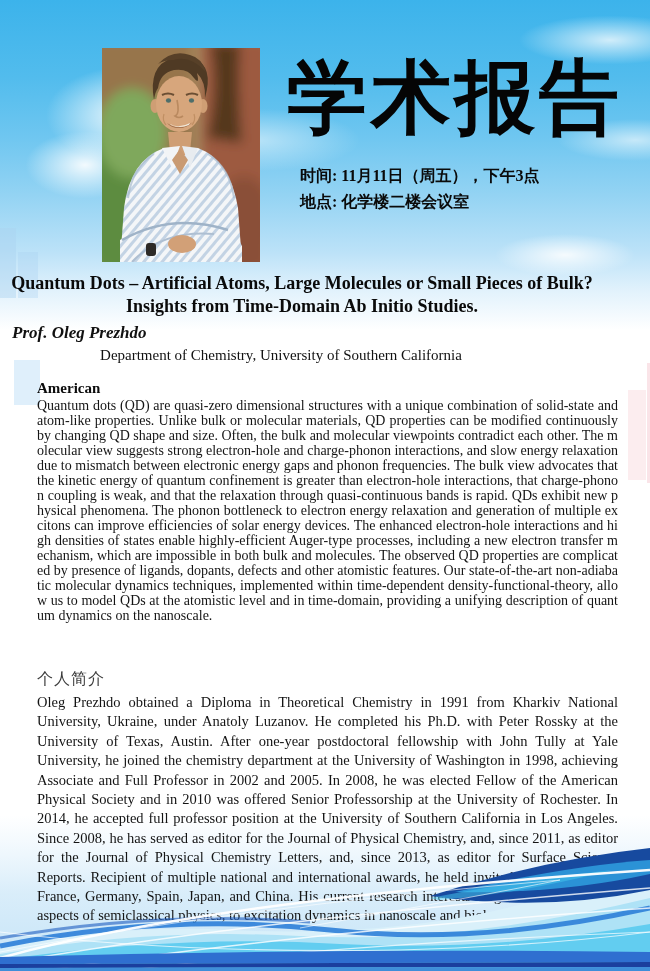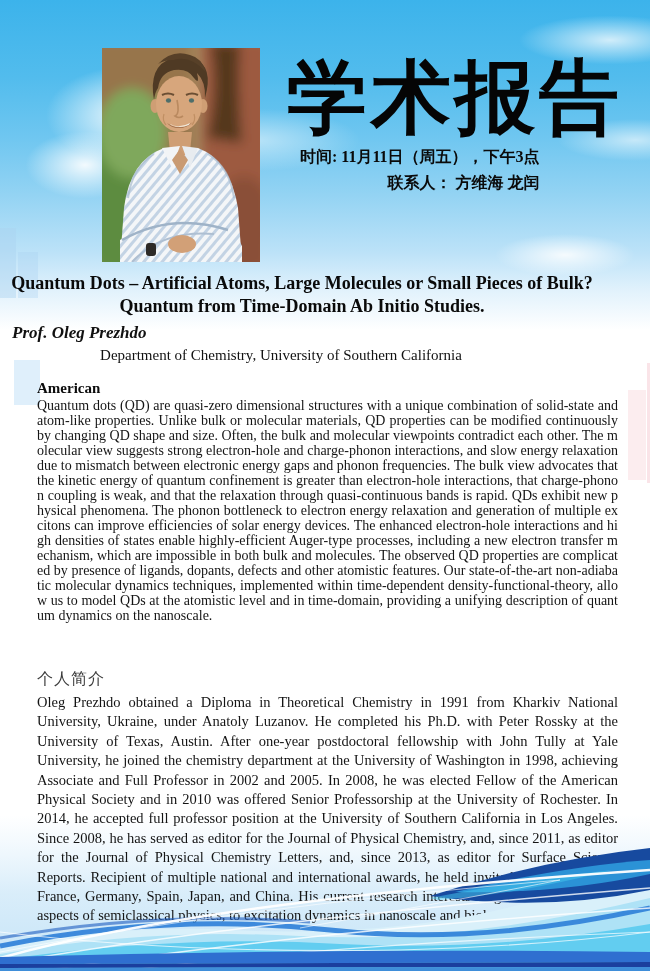--- a/index.html
+++ b/index.html
@@ -21,21 +21,21 @@
   .b2{left:18px;top:252px;width:20px;height:46px;background:rgba(170,210,240,.35);}
   .b3{left:14px;top:360px;width:26px;height:45px;background:rgba(175,215,245,.4);}
   .b4{right:0;top:363px;width:15px;height:120px;background:rgba(242,190,200,.42);}
   .b5{right:16px;top:390px;width:18px;height:90px;background:rgba(245,200,205,.33);}
   .photo{position:absolute;left:102px;top:48px;width:158px;height:214px;overflow:hidden;}
   .photo svg{display:block;width:100%;height:100%;}
   .cn-title{
     position:absolute;left:287px;top:56px;margin:0;
     font-weight:bold;font-size:80px;line-height:84px;letter-spacing:4px;color:#050505;
   }
-  .info{position:absolute;left:300px;top:144px;text-align:right;}
+  .info{position:absolute;left:300px;top:163px;}
   .info-line{font-weight:bold;font-size:16px;line-height:26px;color:#0a0a0a;white-space:nowrap;}
   .info-line .lbl{margin-right:4px;}
   .talk-title{position:absolute;left:0;top:272px;width:604px;text-align:center;
     font-weight:bold;font-size:18px;line-height:23px;color:#0a0a0a;}
   .speaker{position:absolute;left:12px;top:323px;width:650px;text-align:left;
     font-weight:bold;font-style:italic;font-size:17px;color:#111;}
   .affiliation{position:absolute;left:0;top:347px;width:562px;text-align:center;
     font-size:15px;color:#111;}
   .abstract-heading{position:absolute;left:37px;top:380px;font-weight:bold;font-size:15px;color:#0c0c0c;}
   .abstract-body{position:absolute;left:37px;top:398px;width:581px;
@@ -110,27 +110,27 @@
     </svg>
   </div>
 
   <h1 class="cn-title">学术报告</h1>
 
   <div class="info">
     <div class="info-line">
       <span class="lbl">时间:</span><span>11月11日（周五），下午3点</span>
     </div>
     <div class="info-line">
-      <span class="lbl">联系人：</span><span>方维海 龙闰</span>
+      <span class="lbl">地点:</span><span>化学楼二楼会议室</span>
     </div>
   </div>
 
   <div class="talk-title">
     <div>Quantum Dots – Artificial Atoms, Large Molecules or Small Pieces of Bulk?</div>
-    <div>Quantum from Time-Domain Ab Initio Studies.</div>
+    <div>Insights from Time-Domain Ab Initio Studies.</div>
   </div>
   <div class="speaker">Prof. Oleg Prezhdo</div>
   <div class="affiliation">Department of Chemistry, University of Southern California</div>
 
   <div class="abstract-heading">American</div>
   <div class="abstract-body">Quantum dots (QD) are quasi-zero dimensional structures with a unique combination of solid-state and atom-like properties. Unlike bulk or molecular materials, QD properties can be modified continuously by changing QD shape and size. Often, the bulk and molecular viewpoints contradict each other. The molecular view suggests strong electron-hole and charge-phonon interactions, and slow energy relaxation due to mismatch between electronic energy gaps and phonon frequencies. The bulk view advocates that the kinetic energy of quantum confinement is greater than electron-hole interactions, that charge-phonon coupling is weak, and that the relaxation through quasi-continuous bands is rapid. QDs exhibit new physical phenomena. The phonon bottleneck to electron energy relaxation and generation of multiple excitons can improve efficiencies of solar energy devices. The enhanced electron-hole interactions and high densities of states enable highly-efficient Auger-type processes, including a new electron transfer mechanism, which are impossible in both bulk and molecules. The observed QD properties are complicated by presence of ligands, dopants, defects and other atomistic features. Our state-of-the-art non-adiabatic molecular dynamics techniques, implemented within time-dependent density-functional-theory, allow us to model QDs at the atomistic level and in time-domain, providing a unifying description of quantum dynamics on the nanoscale.</div>
 
   <div class="bio-heading">个人简介</div>
   <div class="bio-body">Oleg Prezhdo obtained a Diploma in Theoretical Chemistry in 1991 from Kharkiv National University, Ukraine, under Anatoly Luzanov. He completed his Ph.D. with Peter Rossky at the University of Texas, Austin. After one-year postdoctoral fellowship with John Tully at Yale University, he joined the chemistry department at the University of Washington in 1998, achieving Associate and Full Professor in 2002 and 2005. In 2008, he was elected Fellow of the American Physical Society and in 2010 was offered Senior Professorship at the University of Rochester. In 2014, he accepted full professor position at the University of Southern California in Los Angeles. Since 2008, he has served as editor for the Journal of Physical Chemistry, and, since 2011, as editor for the Journal of Physical Chemistry Letters, and, since 2013, as editor for Surface Science Reports. Recipient of multiple national and international awards, he held invited professorships in France, Germany, Spain, Japan, and China. His current research interests range from fundamental aspects of semiclassical physics, to excitation dynamics in nanoscale and biological systems.</div>
 

